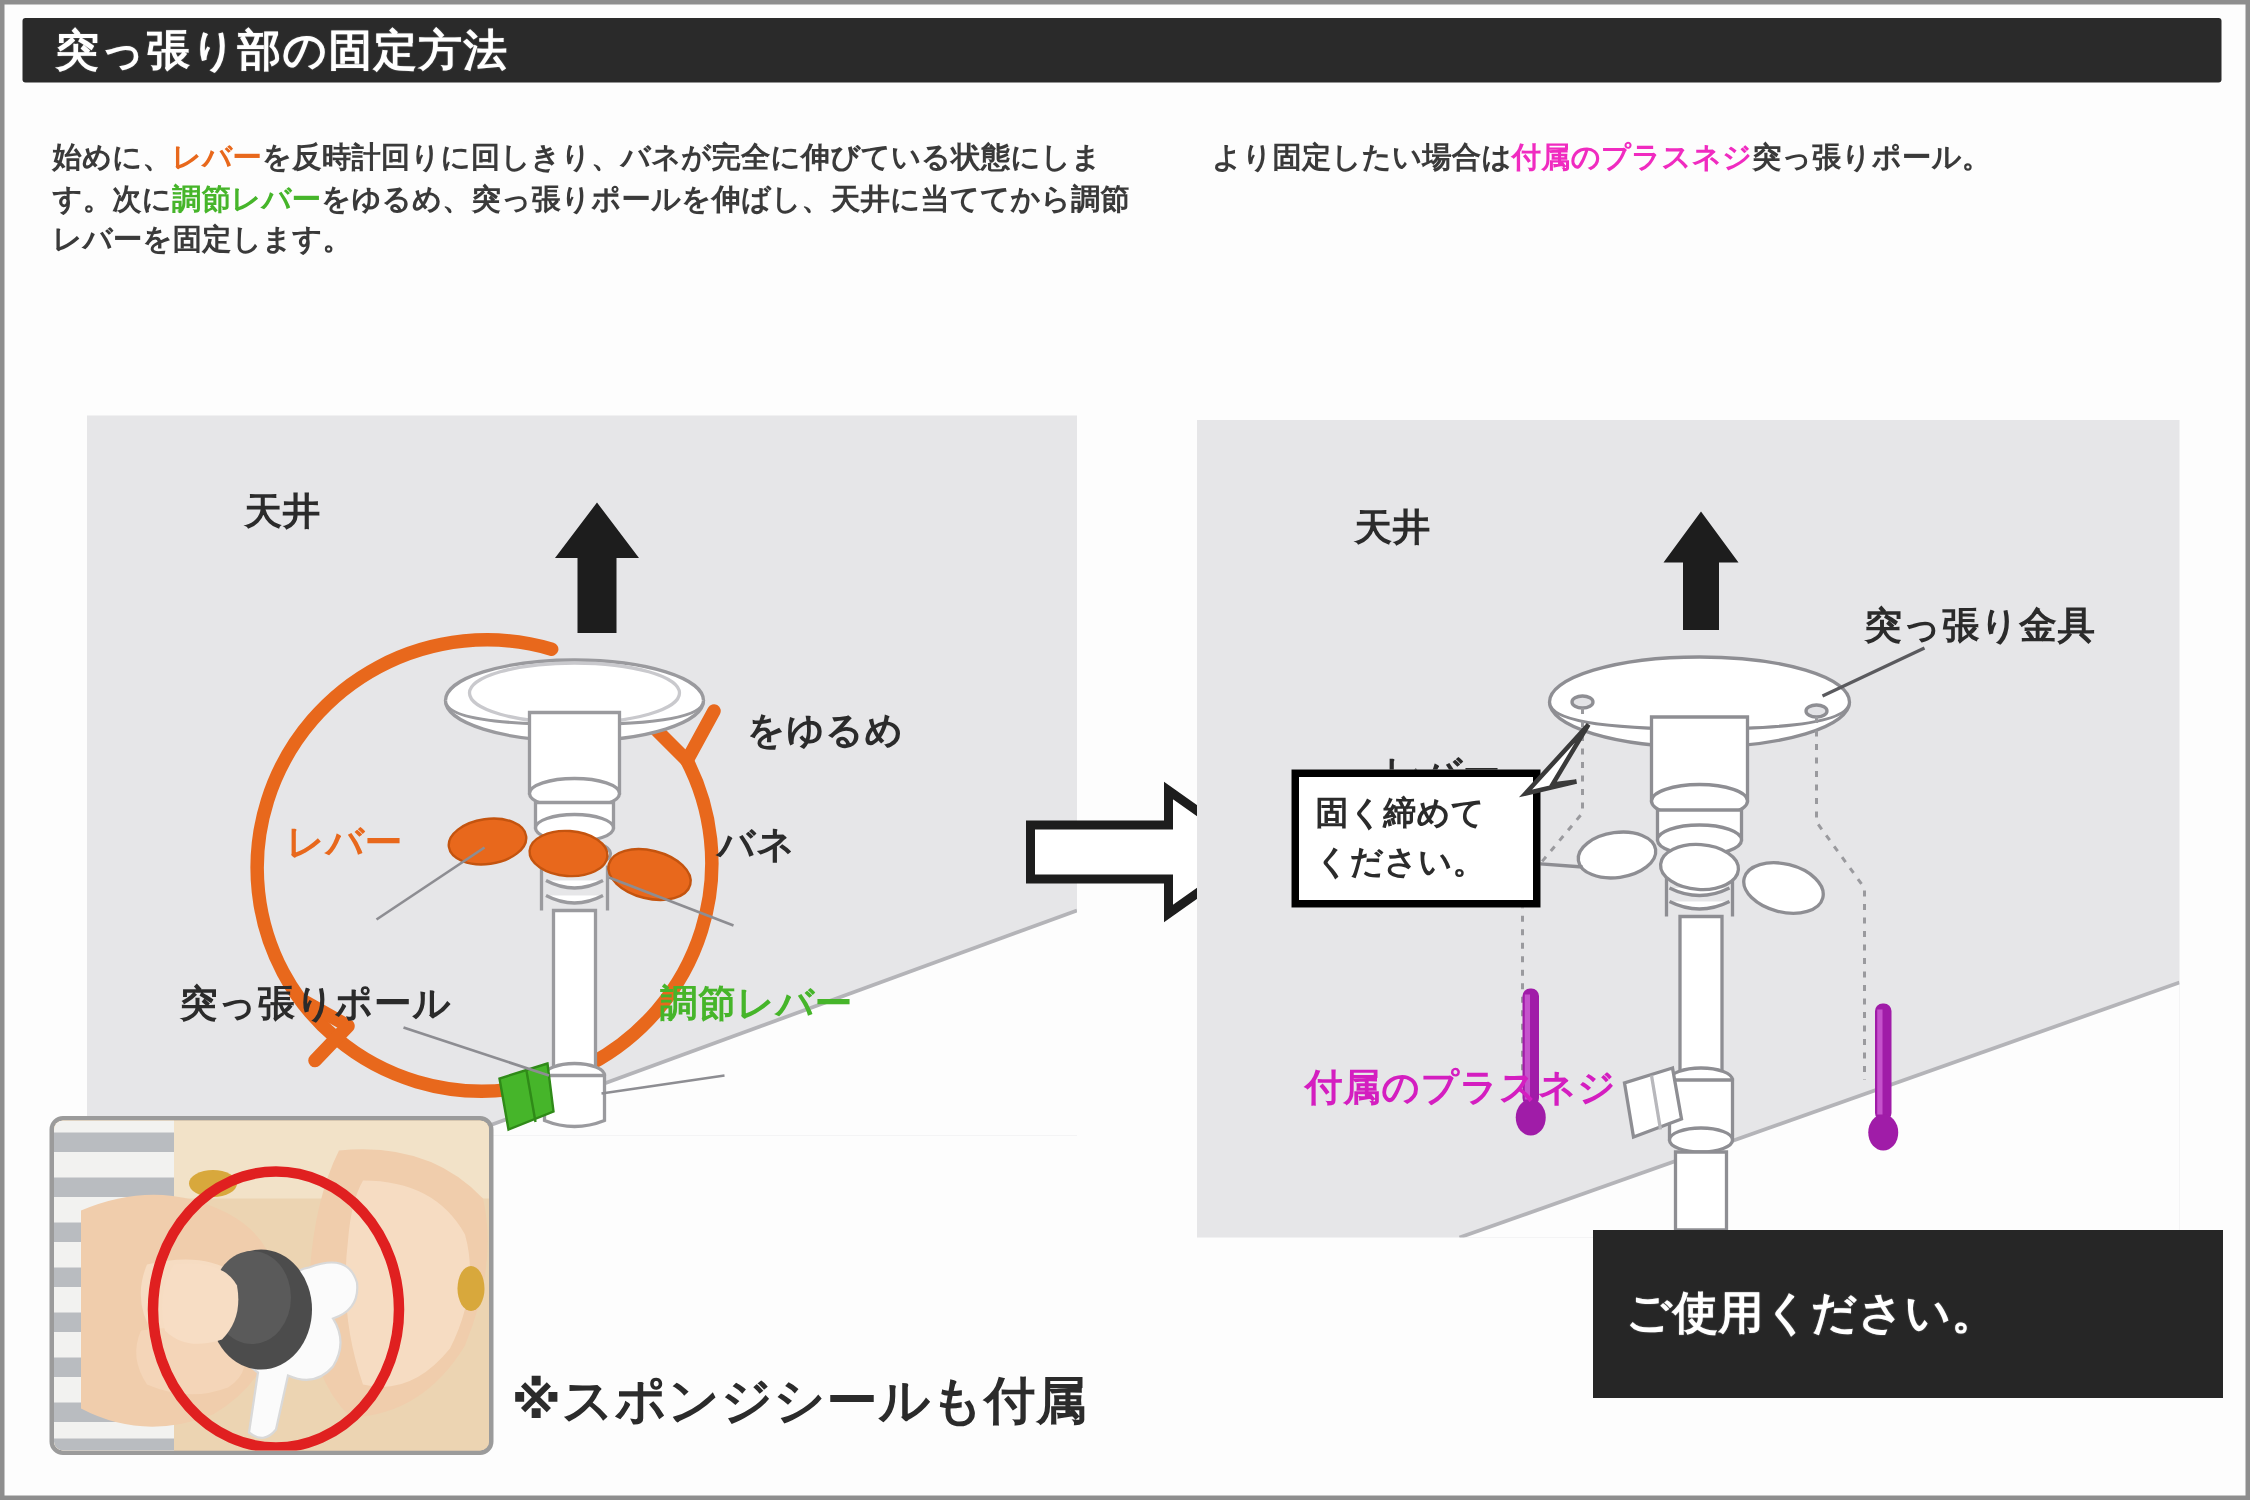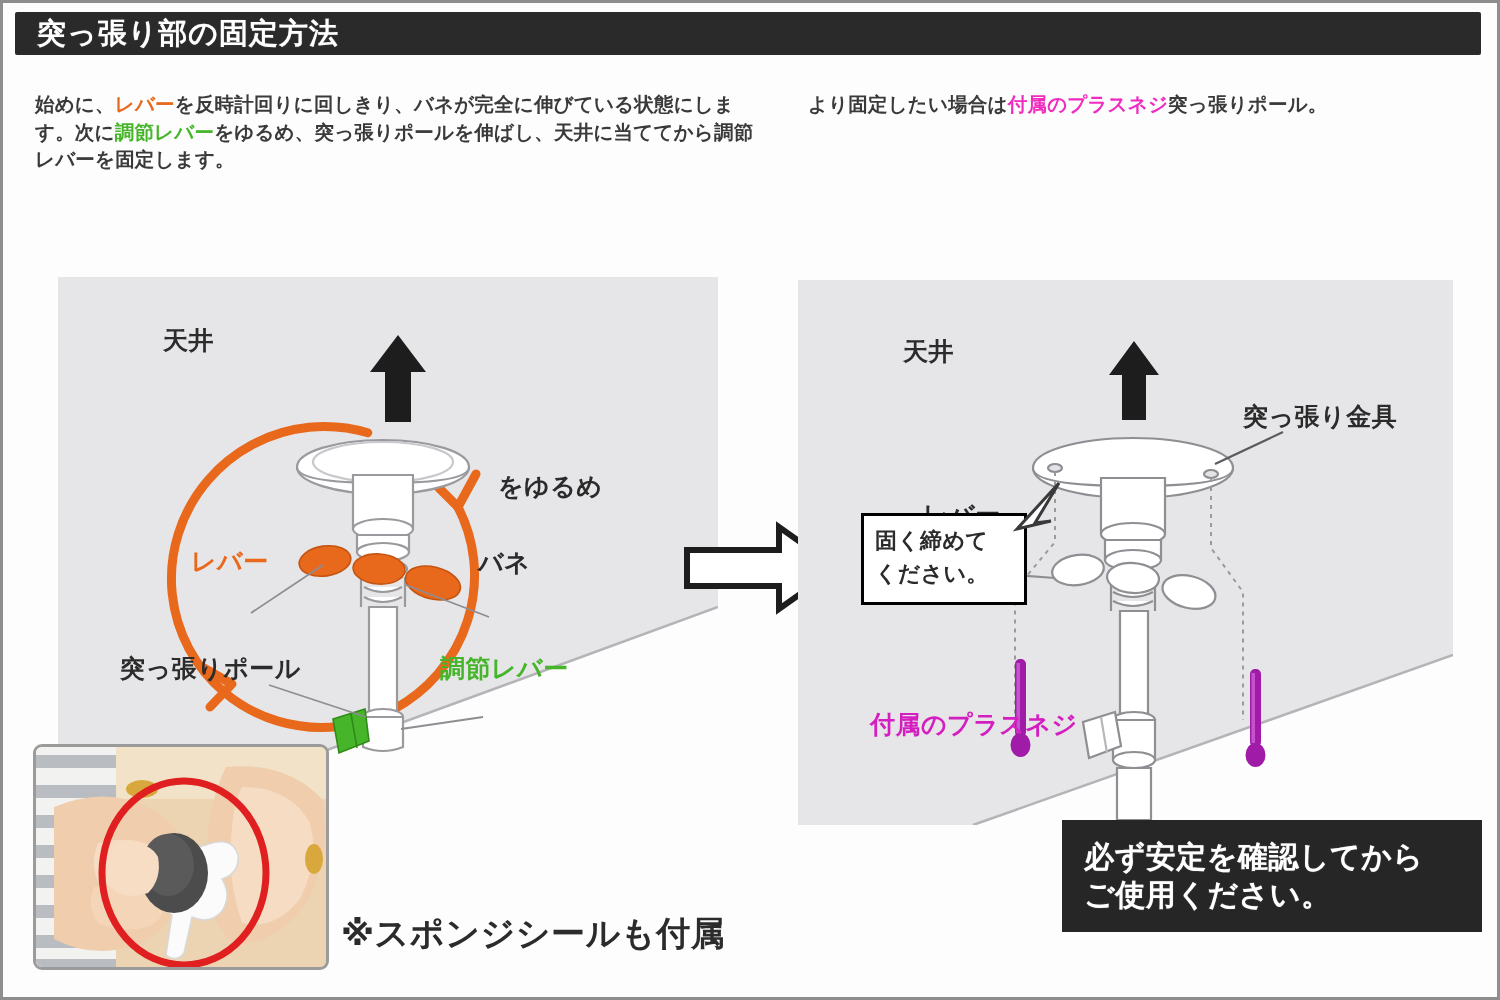--- a/index.html
+++ b/index.html
@@ -81,21 +81,21 @@
   #transition-arrow {
     position: absolute; left: 680px; top: 515px;
     width: 158px; height: 100px;
   }
 
   
   #speech-bubble {
     position: absolute; left: 858px; top: 510px;
     width: 166px; height: 92px;
     background: #ffffff;
-    border: 3px solid #000000;
+    border: 5px solid #000000;
   }
   #speech-bubble .bt {
     font-size: 22px; font-weight: bold; color: #2b2b2b;
     line-height: 1.35; padding: 10px 0 0 11px; letter-spacing: .3px;
   }
   #bubble-tail {
     position: absolute; left: 1012px; top: 478px;
     width: 60px; height: 60px;
   }
 
@@ -347,17 +347,16 @@
       <ellipse cx="132" cy="118" rx="26" ry="31" fill="#5a5a5a"></ellipse>
 
       <path d="M80,96 Q112,92 122,110 Q126,132 112,146 Q88,154 74,140 Q68,116 80,96" fill="#f7ddc4"></path>
 
       <ellipse cx="148" cy="126" rx="82" ry="92" fill="none" stroke="#e02020" stroke-width="7"></ellipse>
     </svg>
   </div>
   <div id="photo-caption">※スポンジシールも付属</div>
 
   <div id="notice-banner">
-    <div class="nl">必ず安定を確認してから</div>
     <div class="nl">ご使用ください。</div>
   </div>
 
 </div>
 
 </body></html>

